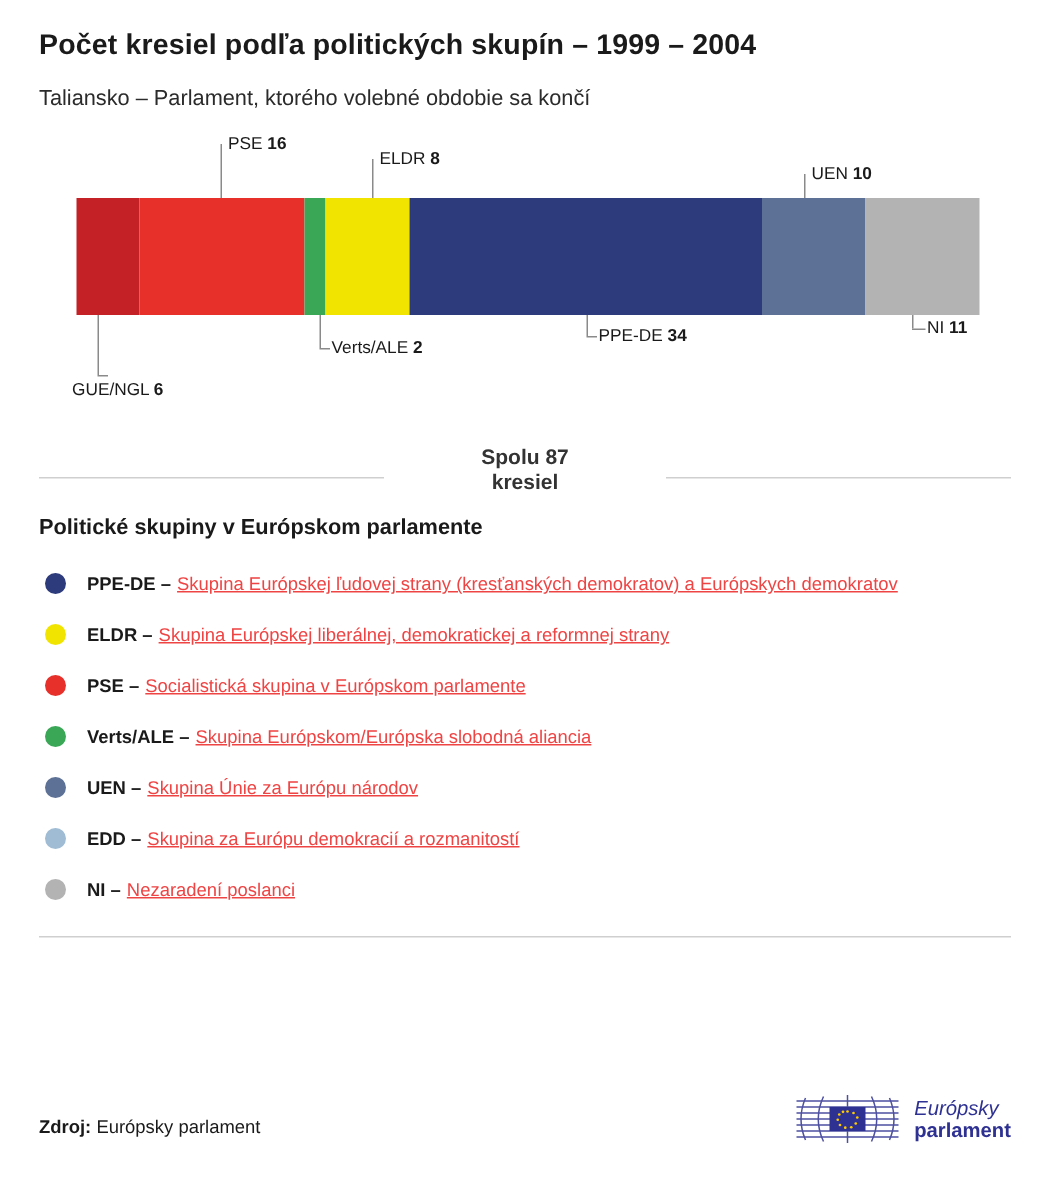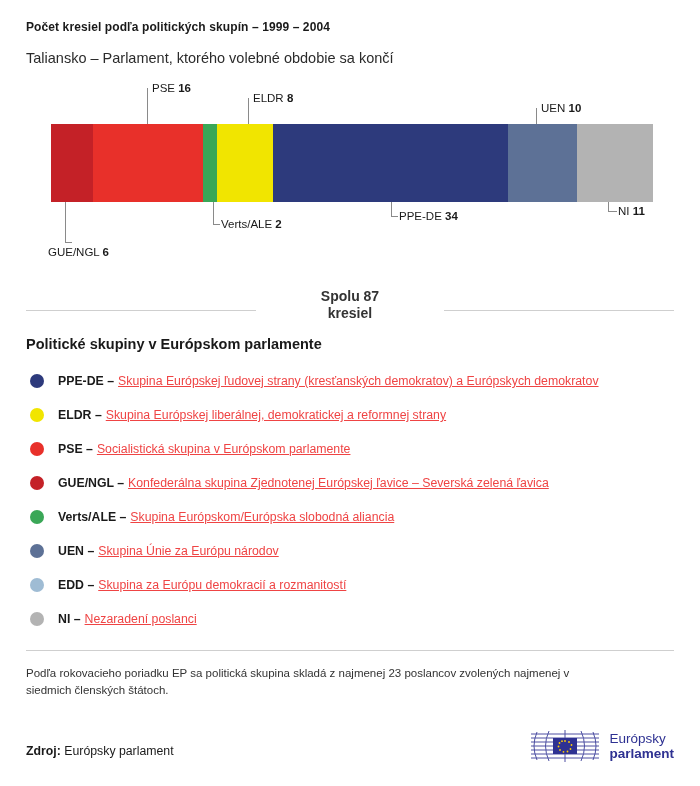--- a/index.html
+++ b/index.html
@@ -16,21 +16,21 @@
     position: relative;
   }
   .page {
     position: relative;
     width: 700px;
     height: 786px;
     box-sizing: border-box;
     padding: 0 26px;
   }
   .title {
-    font-size: 12px;
+    font-size: 19px;
     font-weight: bold;
     color: #1a1a1a;
     margin: 0;
     padding-top: 20px;
     letter-spacing: 0.1px;
   }
   .subtitle {
     font-size: 14.5px;
     font-weight: normal;
     color: #2b2b2b;
@@ -158,21 +158,21 @@
   .logo-mark {
     width: 72px;
     height: 40px;
     margin-right: 8px;
   }
   .logo-text {
     font-size: 13.5px;
     color: #2e3192;
     line-height: 15px;
   }
-  .logo-text .l1 { display: block; }
+  .logo-text .l1 { display: block; font-style: italic; }
   .logo-text .l2 { display: block; font-weight: bold; }
 </style>
 </head>
 <body>
 
 <div class="page">
 
   <h1 class="title">Počet kresiel podľa politických skupín – 1999 – 2004</h1>
   <h2 class="subtitle">Taliansko – Parlament, ktorého volebné obdobie sa končí</h2>
 
@@ -256,25 +256,20 @@
       <span class="dot" style="background:#f1e500;"></span>
       <span class="legend-abbr">ELDR –</span>
       <span class="legend-desc">Skupina Európskej liberálnej, demokratickej a reformnej strany</span>
     </div>
     <div class="legend-row">
       <span class="dot" style="background:#e8302a;"></span>
       <span class="legend-abbr">PSE –</span>
       <span class="legend-desc">Socialistická skupina v Európskom parlamente</span>
     </div>
     <div class="legend-row">
-      <span class="dot" style="background:#c42127;"></span>
-      <span class="legend-abbr">GUE/NGL –</span>
-      <span class="legend-desc">Konfederálna skupina Zjednotenej Európskej ľavice – Severská zelená ľavica</span>
-    </div>
-    <div class="legend-row">
       <span class="dot" style="background:#3aa757;"></span>
       <span class="legend-abbr">Verts/ALE –</span>
       <span class="legend-desc">Skupina Európskom/Európska slobodná aliancia</span>
     </div>
     <div class="legend-row">
       <span class="dot" style="background:#5d7196;"></span>
       <span class="legend-abbr">UEN –</span>
       <span class="legend-desc">Skupina Únie za Európu národov</span>
     </div>
     <div class="legend-row">
@@ -283,21 +278,20 @@
       <span class="legend-desc">Skupina za Európu demokracií a rozmanitostí</span>
     </div>
     <div class="legend-row">
       <span class="dot" style="background:#b3b3b3;"></span>
       <span class="legend-abbr">NI –</span>
       <span class="legend-desc">Nezaradení poslanci</span>
     </div>
   </div>
 
   <div class="foot-rule"></div>
-  <div class="footnote">Podľa rokovacieho poriadku EP sa politická skupina skladá z najmenej 23 poslancov zvolených najmenej v siedmich členských štátoch.</div>
 
   <div class="source">
     <b>Zdroj:</b>
     <span>Európsky parlament</span>
   </div>
 
   <div class="logo">
     <svg class="logo-mark" viewBox="0 0 72 40">
       <g stroke="#2e3192" stroke-width="1" fill="none" opacity="0.85">
         <path d="M2 8 H70"></path>

